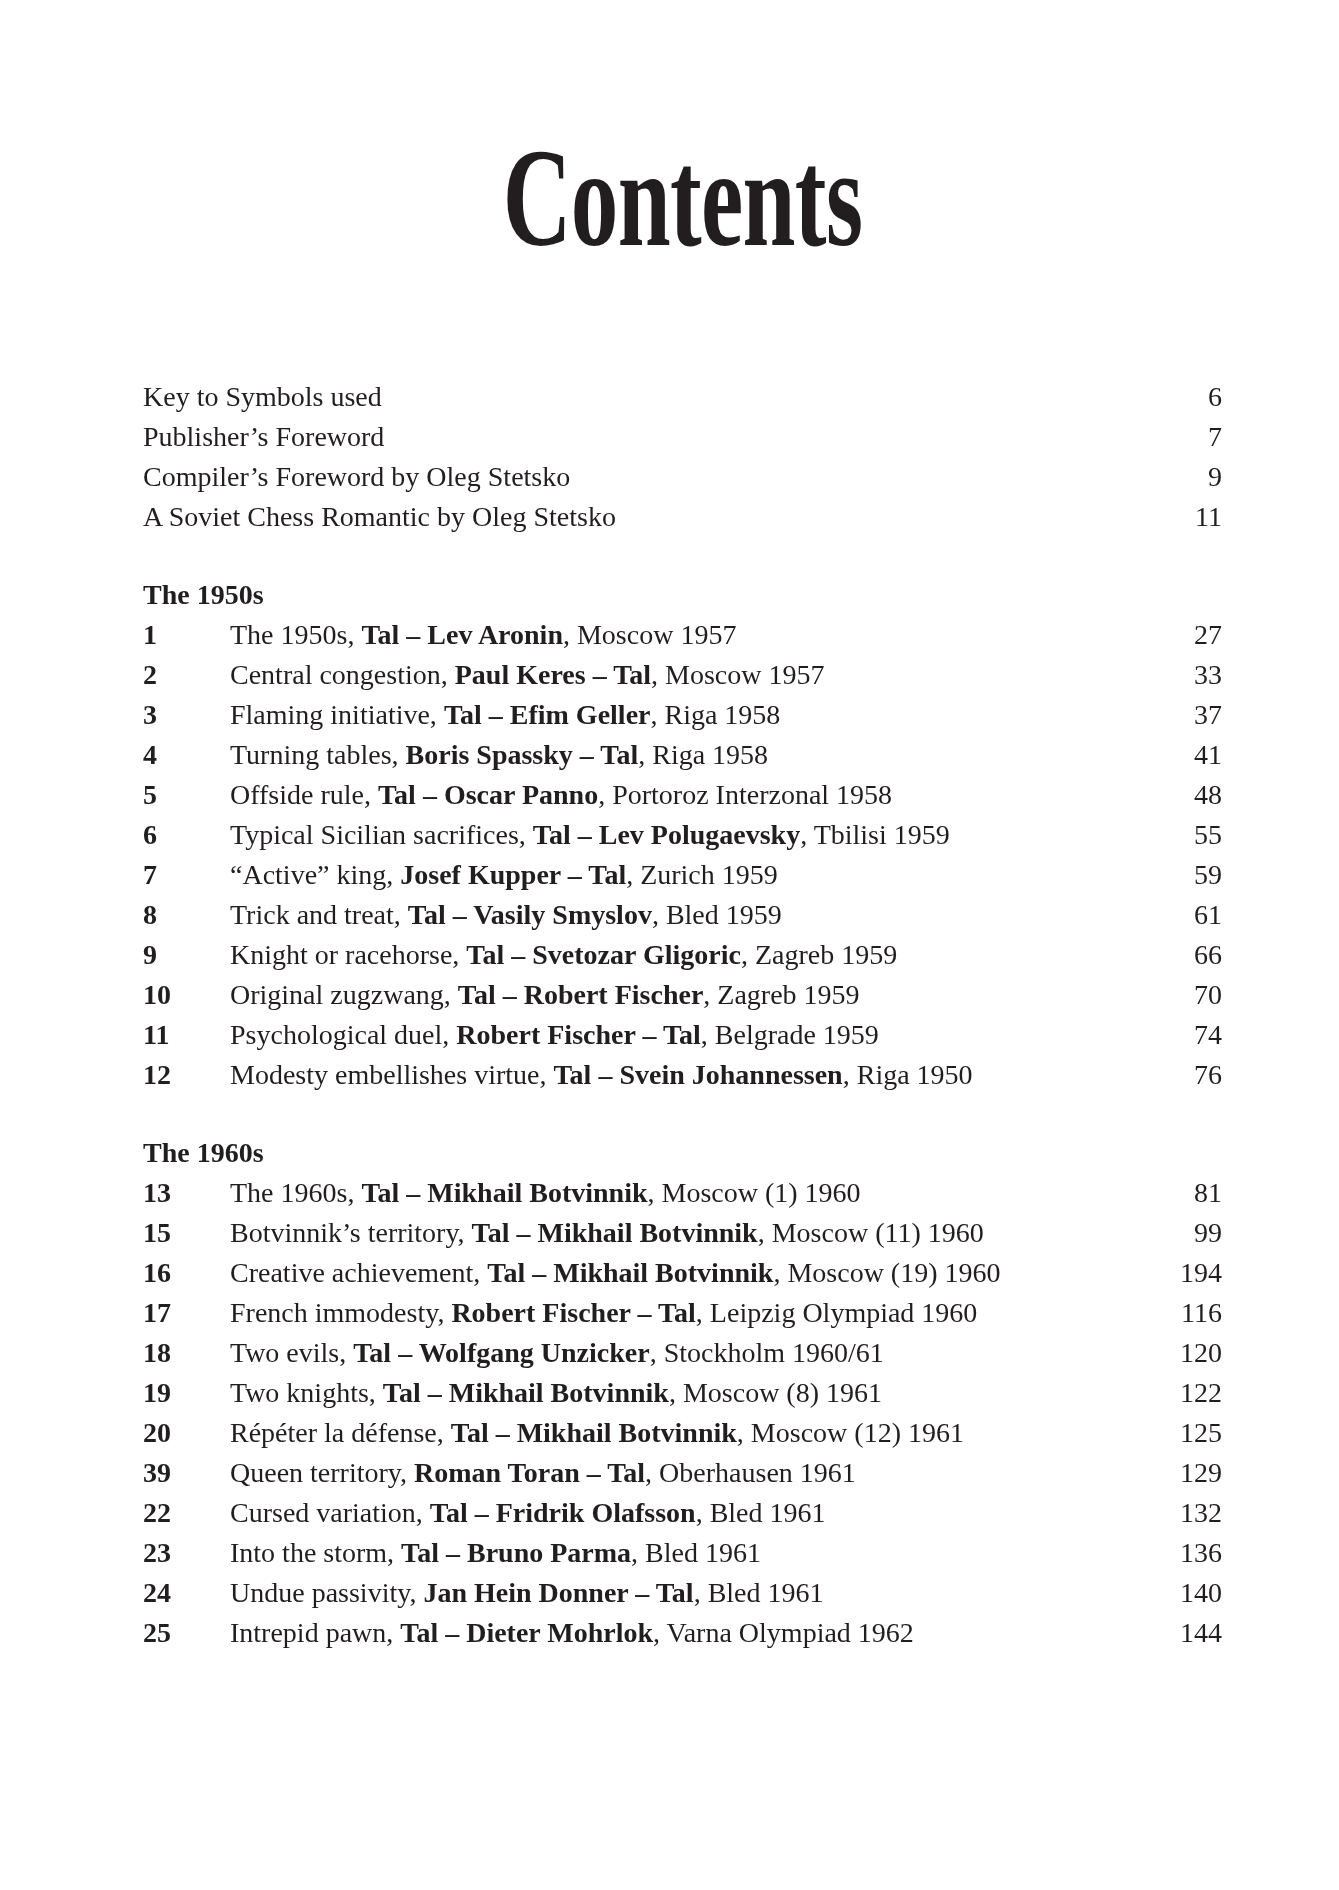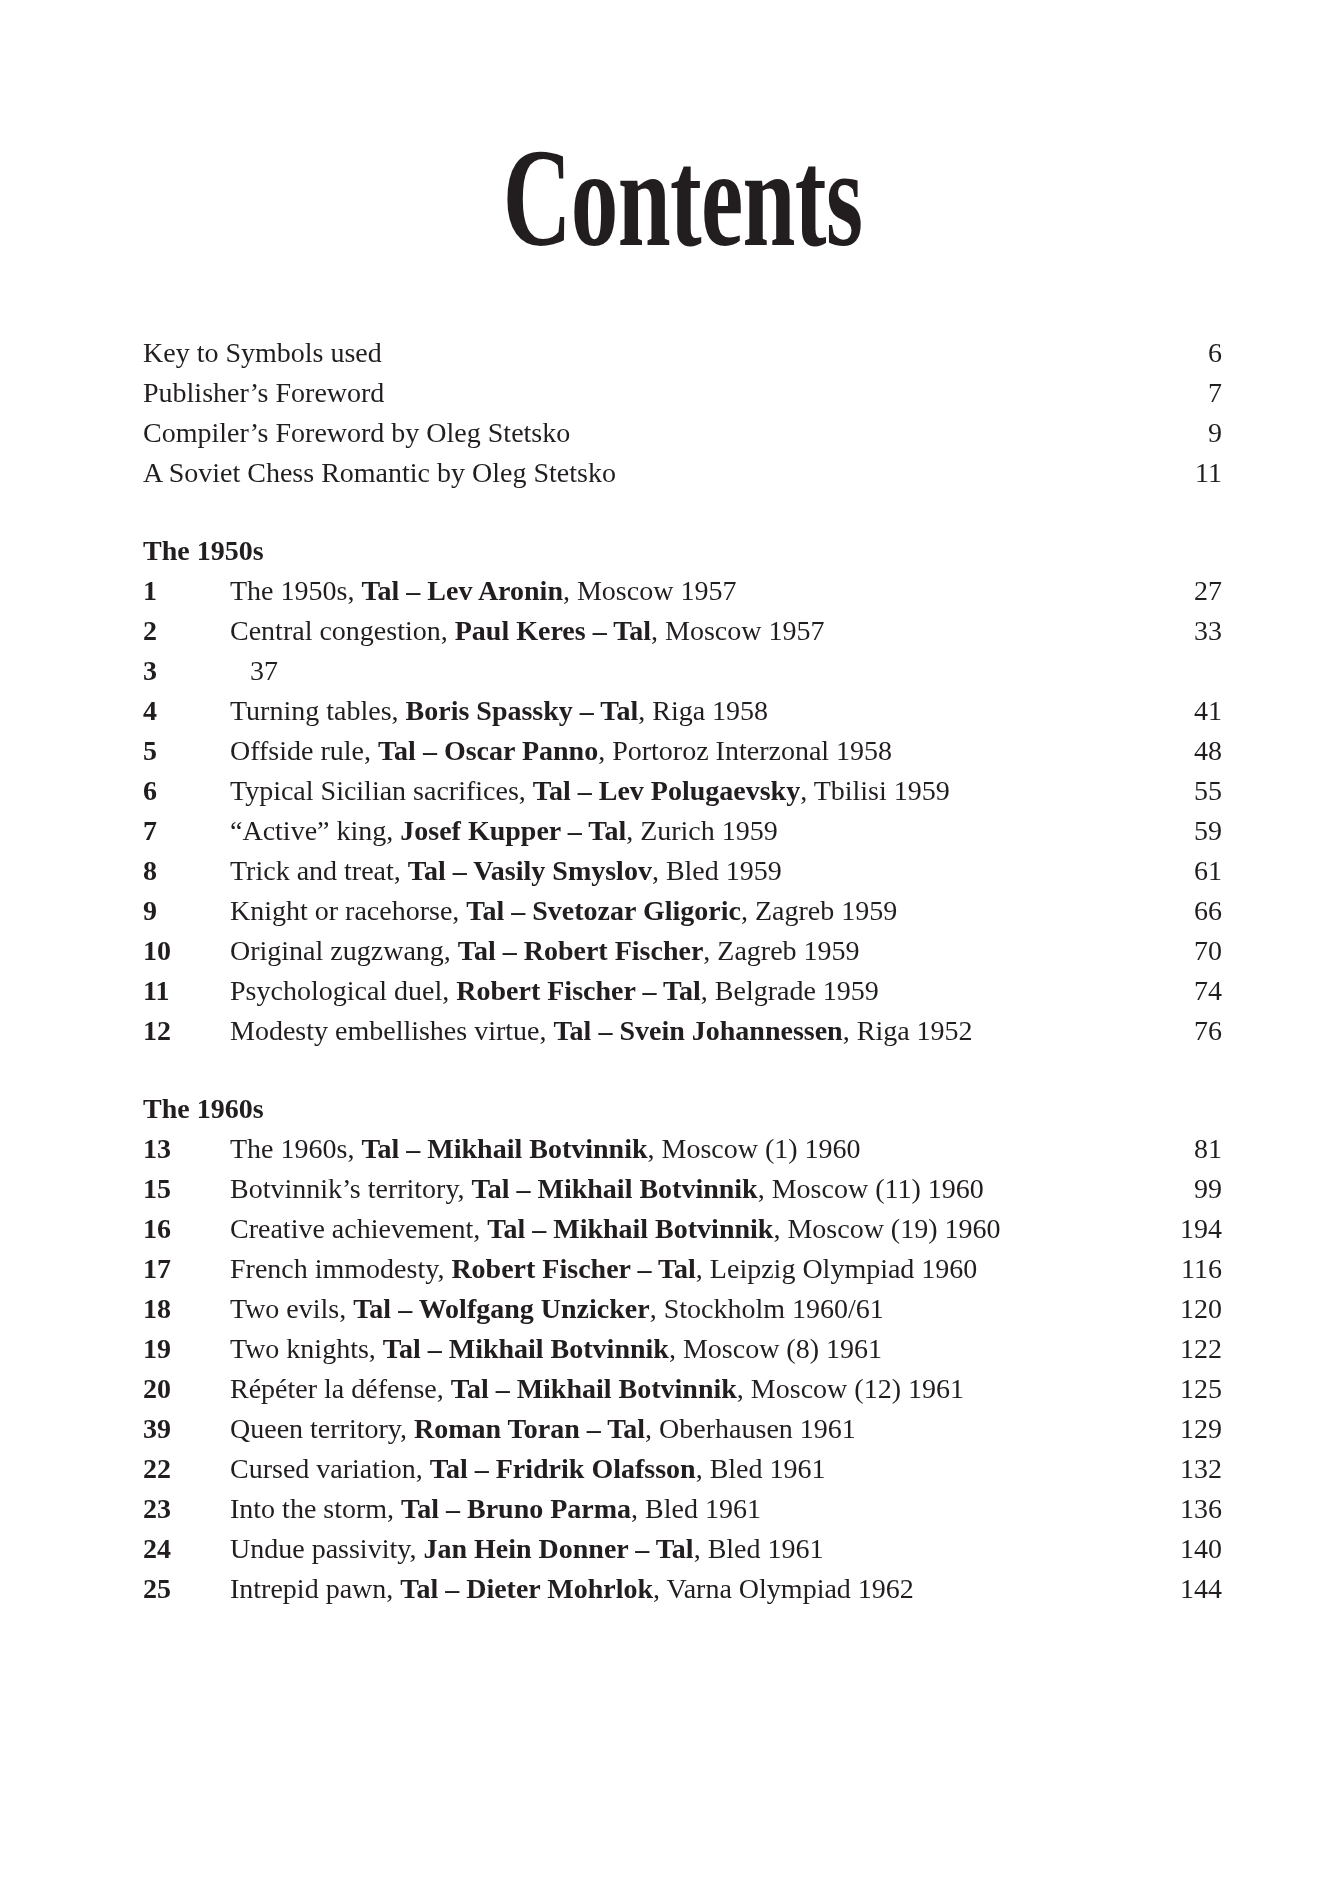--- a/index.html
+++ b/index.html
@@ -21,21 +21,21 @@
     height: 140px;
     line-height: 140px;
     font-size: 140px;
     font-weight: bold;
     text-align: center;
     transform: scaleX(0.68);
     letter-spacing: -1px;
     white-space: nowrap;
   }
   .toc {
-    margin-top: 65px;
+    margin-top: 109px;
     font-size: 28px;
   }
   .row {
     display: flex;
     height: 40px;
     line-height: 40px;
     white-space: nowrap;
   }
   .entry-label { flex: 1; overflow: hidden; }
   .num {
@@ -88,20 +88,21 @@
             <span class="entry-label"><span>The 1950s, </span><b>Tal – Lev Aronin</b><span>, Moscow 1957</span></span>
             <span class="pg">27</span>
           </div>
           <div class="row">
             <span class="num">2</span>
             <span class="entry-label"><span>Central congestion, </span><b>Paul Keres – Tal</b><span>, Moscow 1957</span></span>
             <span class="pg">33</span>
           </div>
           <div class="row">
             <span class="num">3</span>
+            <span class="entry-label"><span>Flaming initiative, </span><b>Tal – Efim Geller</b><span>, Riga 1958</span></span>
             <span class="pg">37</span>
           </div>
           <div class="row">
             <span class="num">4</span>
             <span class="entry-label"><span>Turning tables, </span><b>Boris Spassky – Tal</b><span>, Riga 1958</span></span>
             <span class="pg">41</span>
           </div>
           <div class="row">
             <span class="num">5</span>
             <span class="entry-label"><span>Offside rule, </span><b>Tal – Oscar Panno</b><span>, Portoroz Interzonal 1958</span></span>
@@ -132,21 +133,21 @@
             <span class="entry-label"><span>Original zugzwang, </span><b>Tal – Robert Fischer</b><span>, Zagreb 1959</span></span>
             <span class="pg">70</span>
           </div>
           <div class="row">
             <span class="num">11</span>
             <span class="entry-label"><span>Psychological duel, </span><b>Robert Fischer – Tal</b><span>, Belgrade 1959</span></span>
             <span class="pg">74</span>
           </div>
           <div class="row">
             <span class="num">12</span>
-            <span class="entry-label"><span>Modesty embellishes virtue, </span><b>Tal – Svein Johannessen</b><span>, Riga 1952</span></span>
+            <span class="entry-label"><span>Modesty embellishes virtue, </span><b>Tal – Svein Johannessen</b><span>, Riga 1950</span></span>
             <span class="pg">76</span>
           </div>
         </div>
         <div class="section">
           <div class="section-heading">The 1960s</div>
           <div class="row">
             <span class="num">13</span>
             <span class="entry-label"><span>The 1960s, </span><b>Tal – Mikhail Botvinnik</b><span>, Moscow (1) 1960</span></span>
             <span class="pg">81</span>
           </div>

